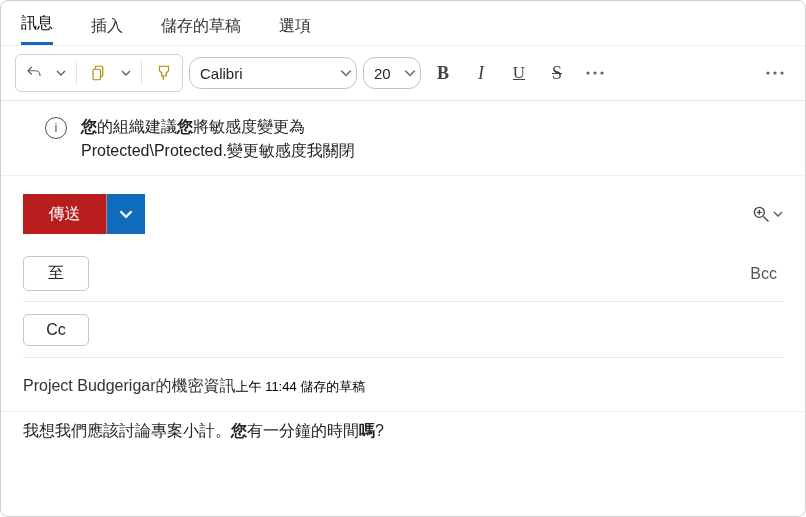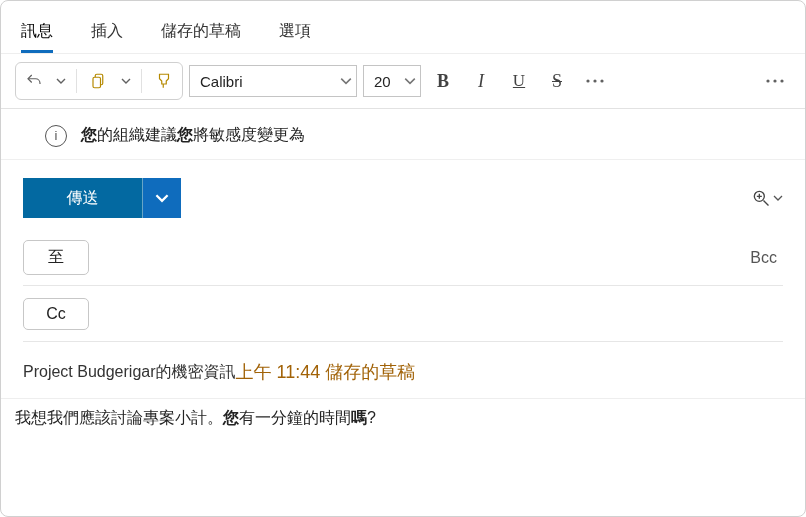--- a/index.html
+++ b/index.html
@@ -11,22 +11,23 @@
     height: 517px;
     border: 1px solid #d0d0d0;
     border-radius: 8px;
     overflow: hidden;
     color: #242424;
   }
   
   .tabs {
     display: flex;
     gap: 38px;
-    padding: 16px 20px 0 20px;
+    padding: 8px 20px 0 20px;
     font-size: 16px;
+    align-items: flex-end;
   }
   .tab { padding: 4px 0 8px 0; cursor: pointer; color:#333; }
   .tab.active { color:#000; font-weight:500; border-bottom: 3px solid #0f6cbd; }
 
   
   .toolbar {
     display: flex;
     align-items: center;
     padding: 8px 14px;
     gap: 6px;
@@ -42,21 +43,21 @@
     gap: 2px;
   }
   .tool-btn {
     display:flex; align-items:center; justify-content:center;
     min-width: 32px; height: 32px;
     border-radius:4px;
     cursor:pointer;
     color:#424242;
   }
   .fontname-box, .fontsize-box {
-    border:1px solid #c4c4c4; border-radius:0;
+    border:1px solid #c4c4c4; border-radius:12px;
     height:32px; display:flex; align-items:center;
     padding: 0 4px 0 10px;
     font-size:15px;
     background:#fff;
   }
   .fontname-box { width:168px; }
   .fontsize-box { width:58px; }
   .select-caret { margin-left:auto; }
   .divider { width:1px; height:24px; background:#e1e1e1; margin:0 4px; }
   .overflow-right { margin-left:auto; }
@@ -87,23 +88,23 @@
     display:flex; align-items:center;
     padding: 18px 22px 12px 22px;
   }
   .send-btn {
     display:flex; align-items:stretch;
     height:40px;
     font-size:16px;
     color:#fff;
   }
   .send-btn .main {
-    background:#0369a1;
+    background:#b91c1c;
     display:flex;align-items:center;justify-content:center;
-    width:120px;
+    width:84px;
     border-right:1px solid rgba(255,255,255,.4);
     cursor:pointer;
   }
   .send-btn .drop {
     background:#0f6cbd;
     width:38px;
     display:flex;align-items:center;justify-content:center;
     cursor:pointer;
   }
   .sendbar .zoom { margin-left:auto; display:flex; align-items:center; gap:2px; cursor:pointer; }
@@ -137,25 +138,25 @@
   }
   .bcc-link { font-size:16px; color:#555; cursor:pointer; padding:0 6px;text-align:center; }
 
   
   .subject-row {
     display:flex; align-items:center;
     padding: 18px 22px 14px 22px;
     font-size:16px;
     color:#333;
   }
-  .subject-meta { color:#a16207; font-size:18px; }
+  .subject-meta { color:#000000; font-size:13px; }
 
   
   .body-area {
-    padding: 6px 14px;
+    padding: 6px 22px;
     font-size:16px;
     border-top:1px solid #eee;
     line-height:1.6;
   }
   .body-area .bold { font-weight:700; }
 
   svg { display:block; }
 </style>
 </head>
 <body>
@@ -238,20 +239,21 @@
       </svg>
   </div>
 </div>
 
 <div class="infobar">
   <div class="info-icon">i</div>
   <div class="infobar-text">
     <div>
       <span class="bold">您</span><span>的組織建議</span><span class="bold">您</span><span>將敏感度變更為</span>
     </div>
+    <div>Protected\Protected.變更敏感度我關閉</div>
   </div>
 </div>
 
 <div class="sendbar">
   <div class="send-btn">
     <div class="main">傳送</div>
     <div class="drop">
       <svg width="14" height="14" viewBox="0 0 10 10">
           <path d="M1 3l4 4 4-4" fill="none" stroke="#fff" stroke-width="1.6"></path>
         </svg>

